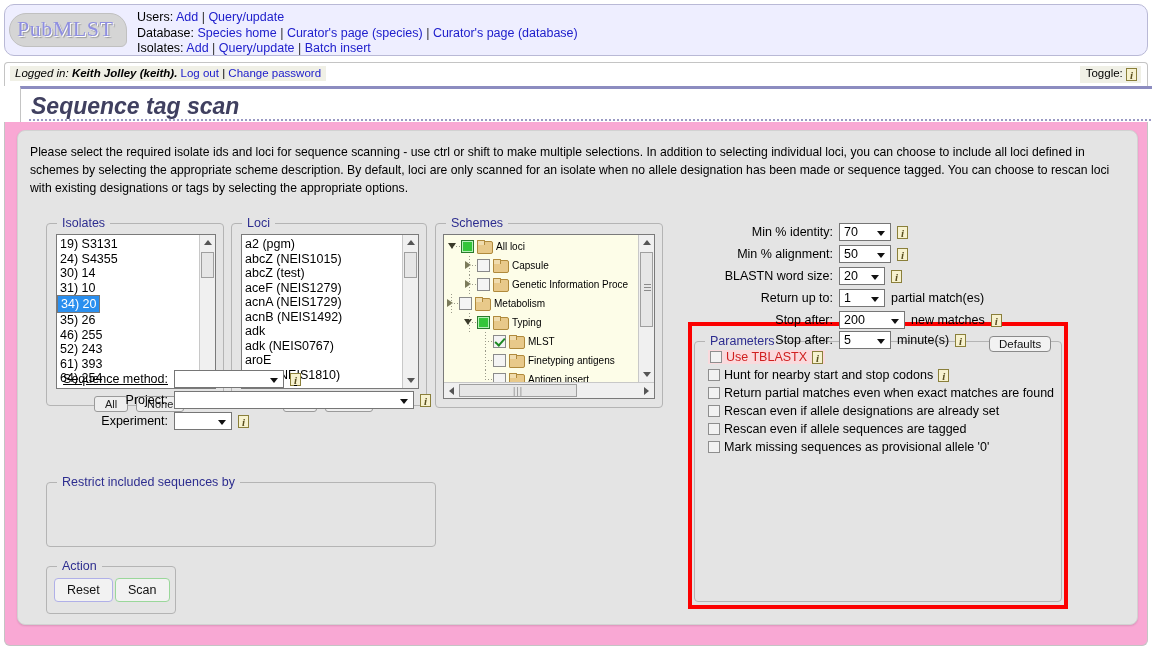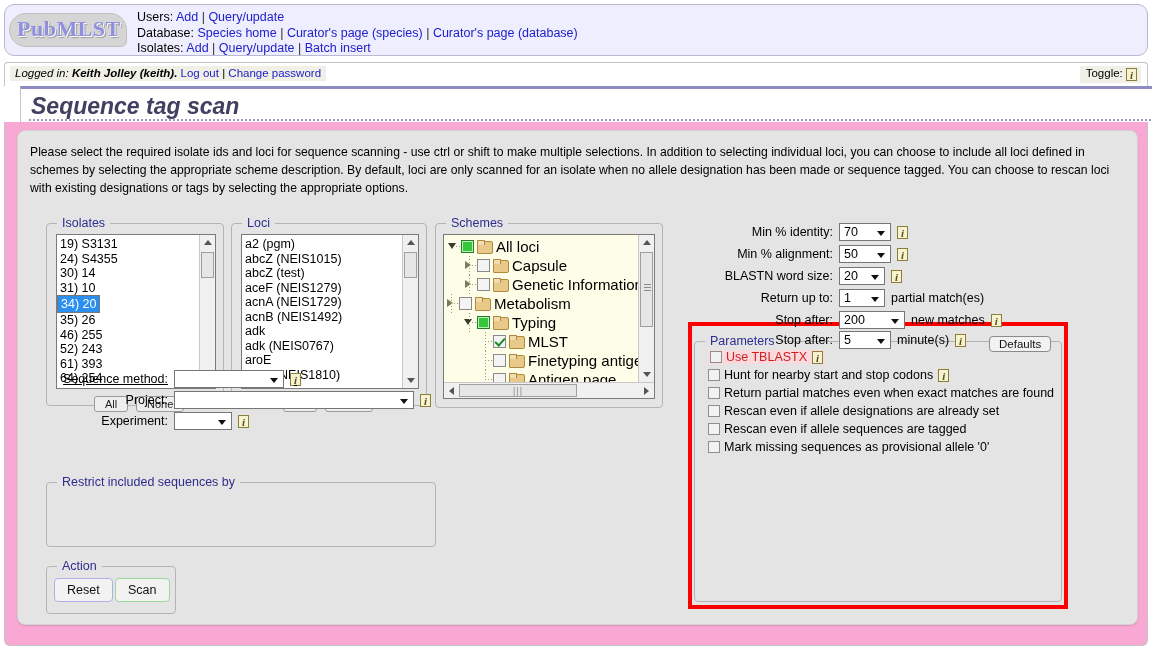--- a/index.html
+++ b/index.html
@@ -29,21 +29,21 @@
   #logo-plate {
     position: absolute; left: 2px; top: 6px;
     width: 118px; height: 34px;
     background: #d5d5d5;
     border-radius: 17px 17px 6px 17px;
     border: 1px solid #c0c0c0;
   }
   #logo-text {
     position: absolute; left: 10px; top: 9px;
     font-family: "Liberation Serif", serif;
-    font-weight: bold; font-style: normal;
+    font-weight: normal; font-style: normal;
     font-size: 22px; letter-spacing: .5px;
     color: #8f8fe0;
     text-shadow: 1px 1px 0 #ffffff, 2px 2px 1px #9a9a9a;
     text-align: right;
   }
   #nav-lines {
     padding: 5px 0 0 6px; line-height: 15.5px;
     font-size: 12.5px; color: #000;
   }
   #nav-lines a { color: #2020cc; text-decoration: none; }
@@ -175,21 +175,21 @@
 
   
   #tree-panel {
     position: absolute;
     background: #fdfde8; border: 1px solid #7a7a7a;
     overflow: hidden;
   }
   .tnode {
     position: relative; height: 19px;
     display: flex; align-items: center; white-space: nowrap;
-    font-size: 15px;
+    font-size: 10px;
   }
   .hdl { width: 15px; height: 19px; position: relative; flex:0 0 auto; }
   .hdl .exp {
     position:absolute; left:3px; top:5px;
     width:0;height:0;border-top:4px solid transparent;border-bottom:4px solid transparent;border-left:6px solid #7b7b5a;
   }
   .hdl .exp.open {
     left:2px; top:6px;
     border-left:4px solid transparent;border-right:4px solid transparent;border-top:6px solid #3a3a2a;
   }
@@ -462,21 +462,21 @@
             <span class="folder"></span>
             <span class="tlabel">Finetyping antigens</span>
           </div>
           <div class="tnode" style="padding-left: 34px;">
             <span class="hdl">
               <span class="dash"></span>
               <span class="dots"></span>
             </span>
             <span class="cb"></span>
             <span class="folder"></span>
-            <span class="tlabel">Antigen page</span>
+            <span class="tlabel">Antigen insert</span>
           </div>
           <div class="tnode" style="padding-left: 34px;">
             <span class="hdl">
               <span class="dash"></span>
               <span class="dots"></span>
             </span>
             <span class="cb"></span>
             <span class="folder"></span>
             <span class="tlabel">eMLST (20 locus partia</span>
           </div>

